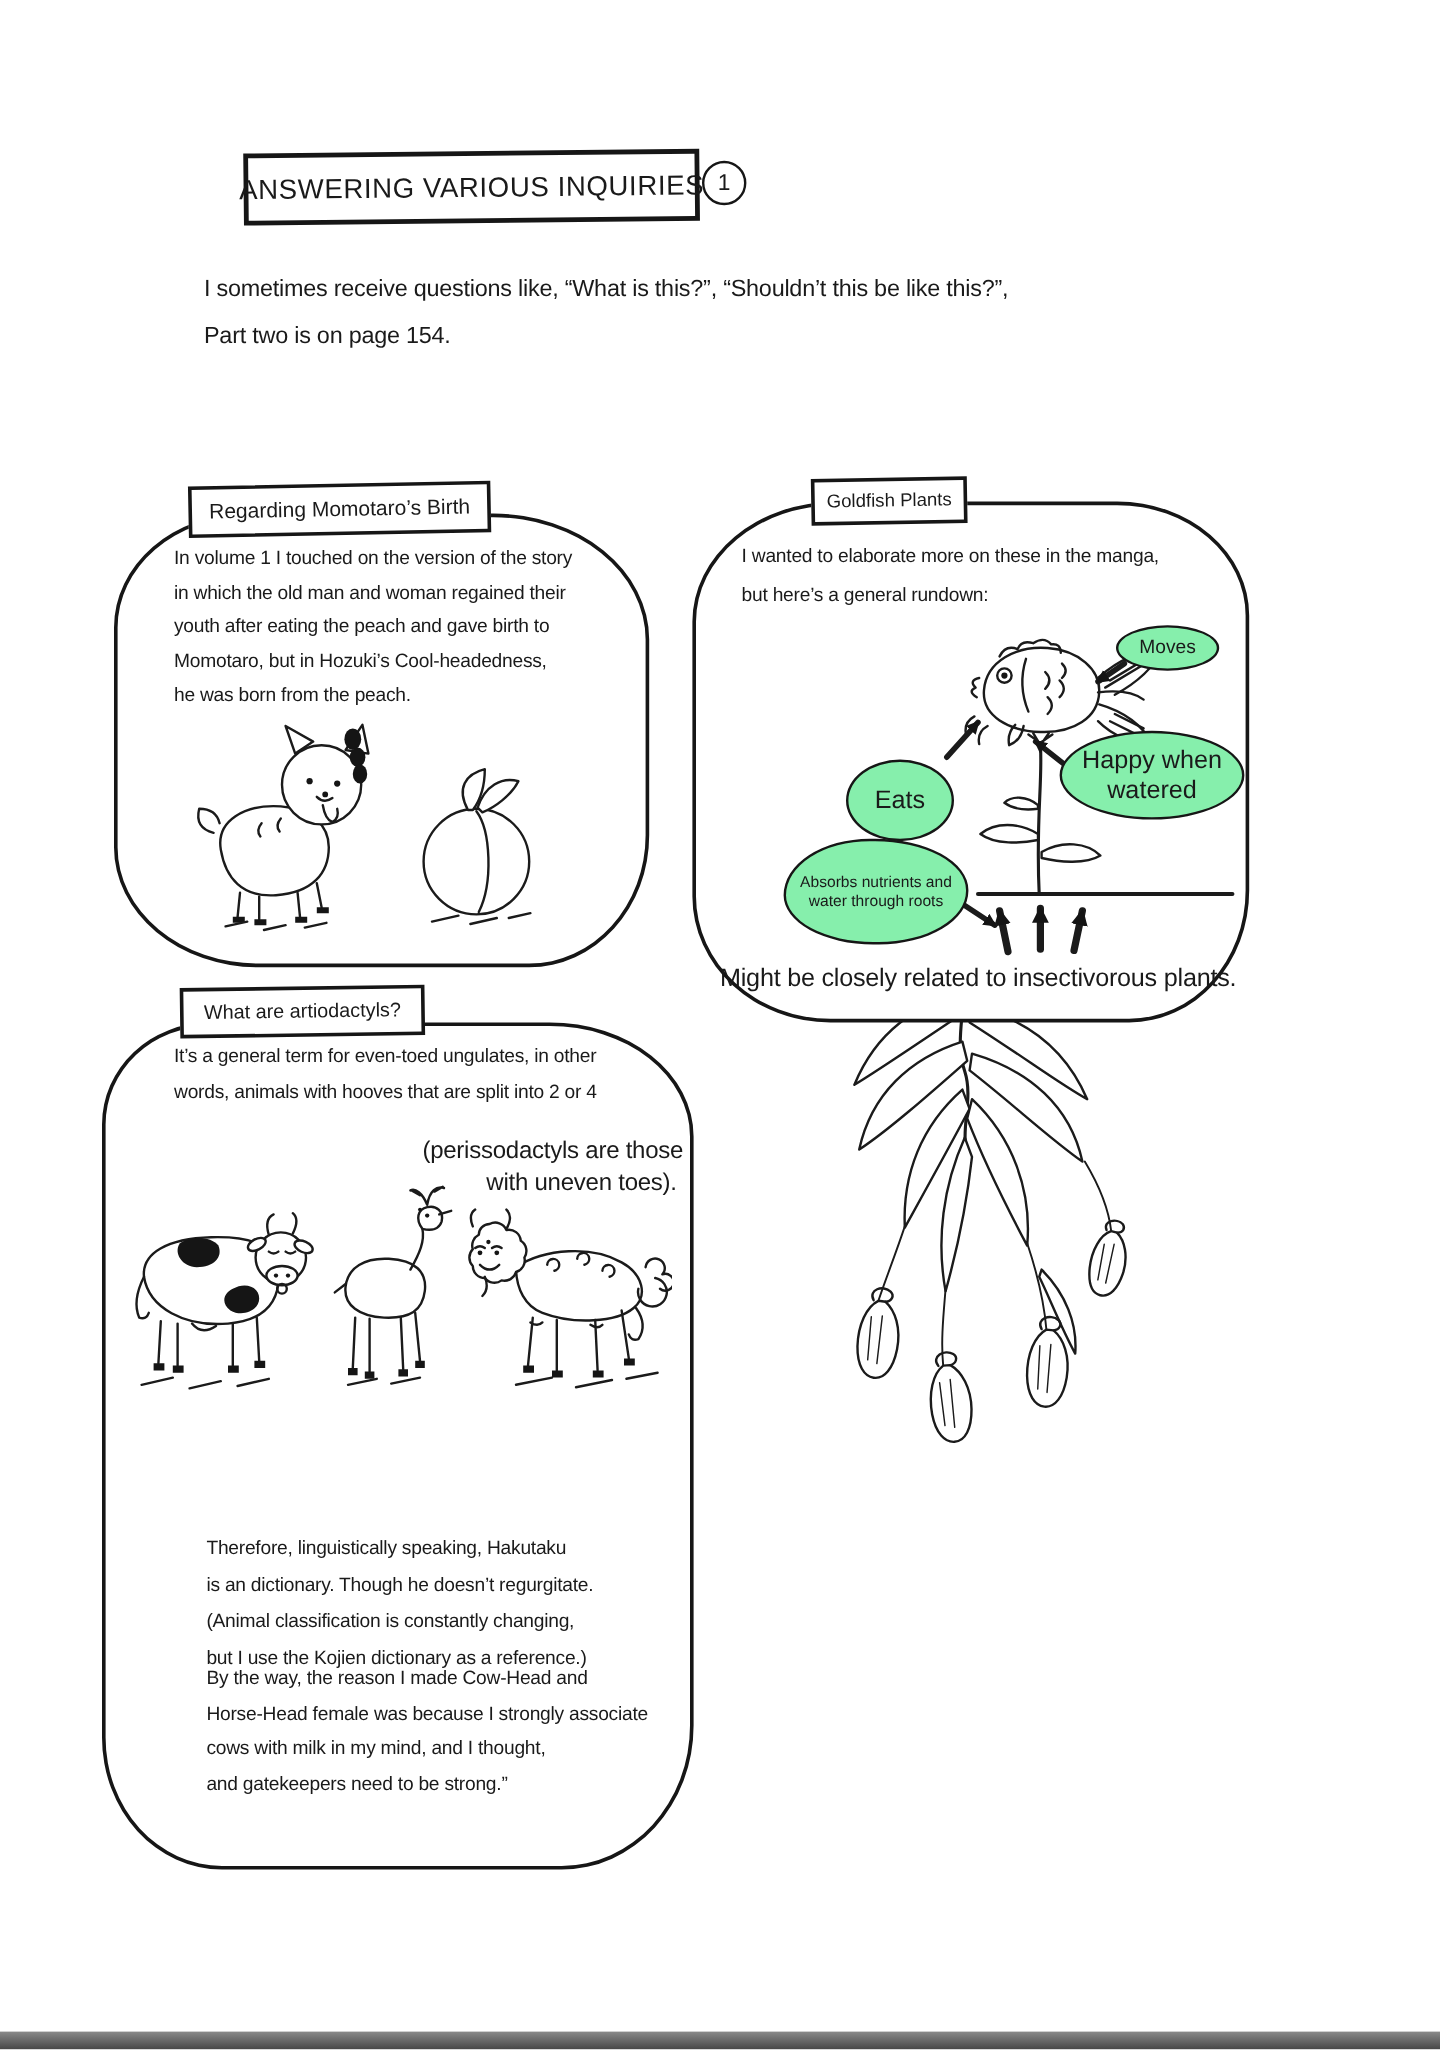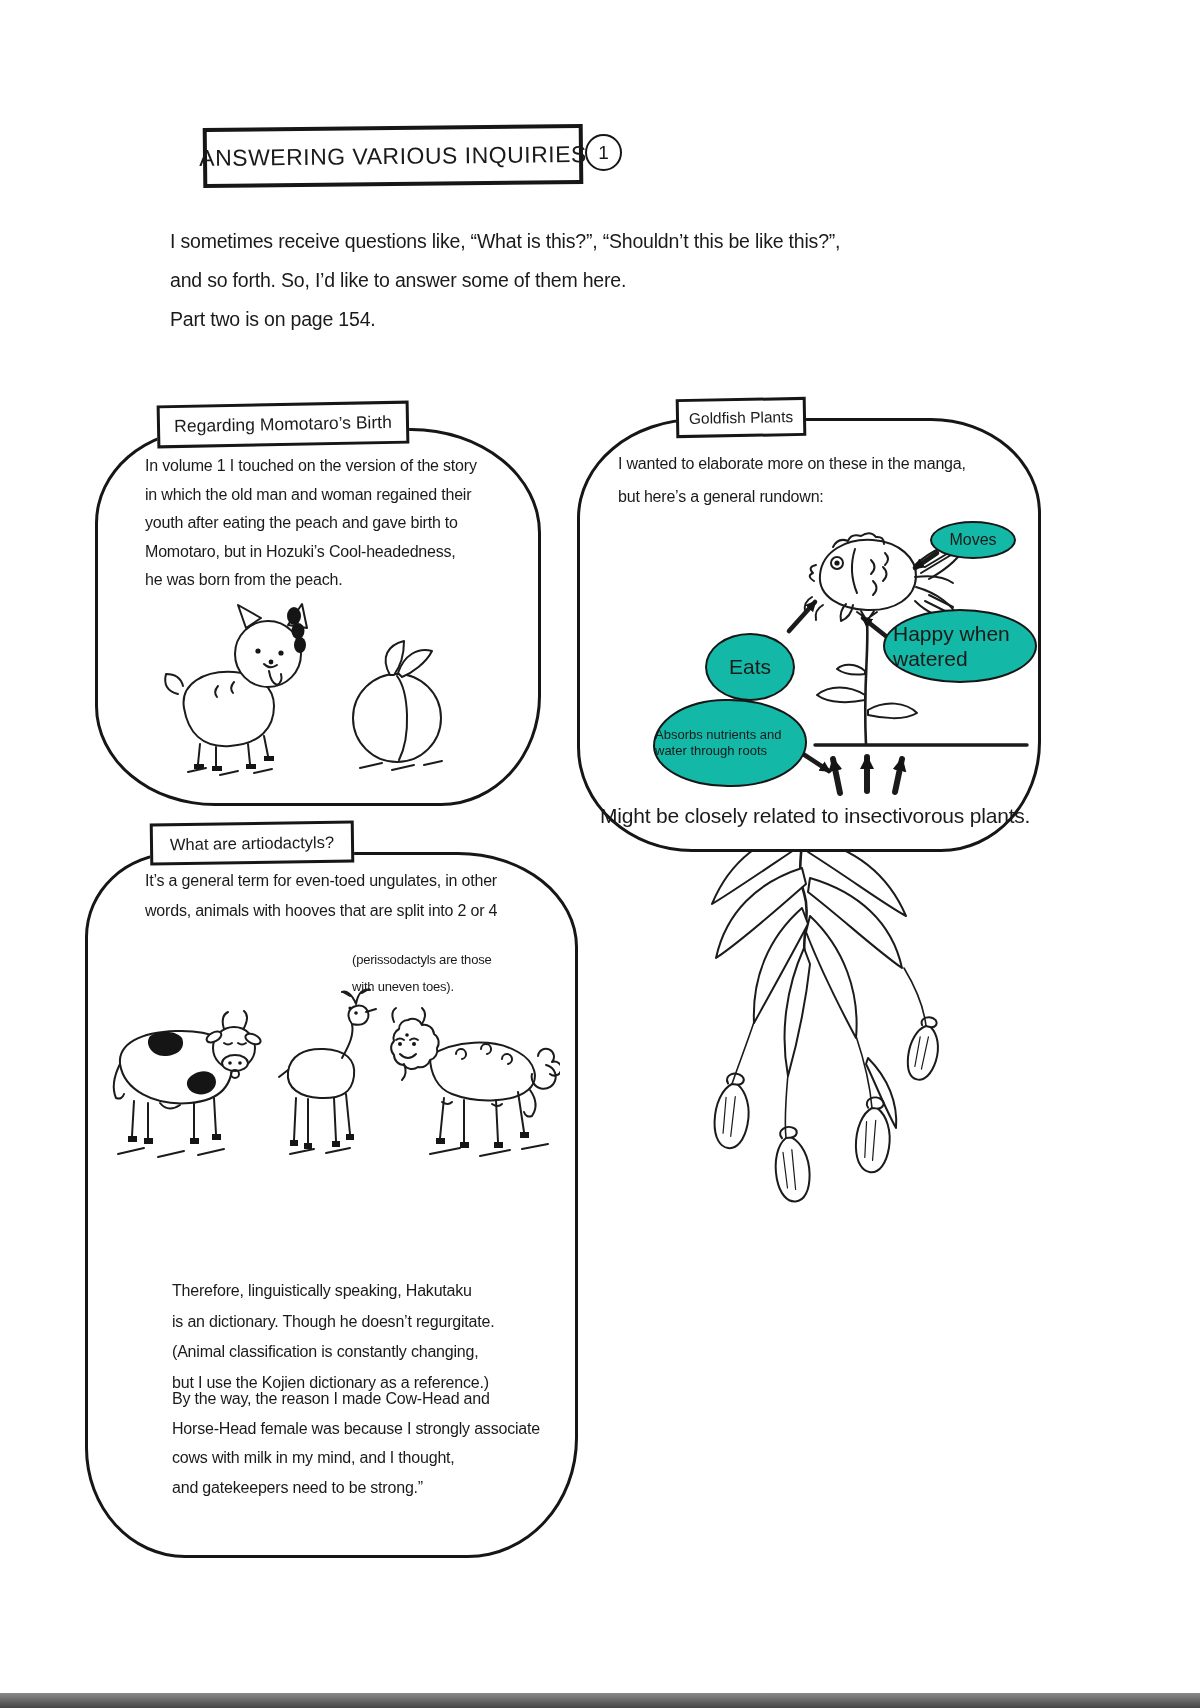--- a/index.html
+++ b/index.html
@@ -3,22 +3,22 @@
 <meta charset="utf-8">
 <style>
   html,body{margin:0;padding:0;background:#e8e8e8}
   .page{position:relative;width:1200px;height:1708px;background:#ffffff;
         font-family:Liberation Sans, sans-serif;color:#1a1a1a;overflow:hidden;margin:0 auto}
   .tag{position:absolute;background:#fff;border:3px solid #161616;display:flex;align-items:center;
        justify-content:center;z-index:4;white-space:nowrap}
   .bubble{position:absolute;border:3px solid #161616;background:#fff;z-index:1}
   .textblock{position:absolute;z-index:2}
   .textblock div{white-space:nowrap;letter-spacing:-0.2px}
-  .blabel{position:absolute;border:2.5px solid #161616;border-radius:50%;background:#14b8a6;
-          display:flex;align-items:center;justify-content:center;text-align:left;z-index:3;line-height:1.2}
+  .blabel{position:absolute;border:2.5px solid #161616;border-radius:50%;background:#86efac;
+          display:flex;align-items:center;justify-content:center;text-align:center;z-index:3;line-height:1.2}
   svg{position:absolute;z-index:2}
   svg path,svg line,svg circle,svg ellipse{stroke:#1b1b1b;fill:none;stroke-width:2;
           stroke-linecap:round;stroke-linejoin:round}
   .ink{fill:#151515;stroke:none}
   .wfill{fill:#ffffff}
   #main-title{left:203px;top:126px;width:372px;height:52px;border-width:4px;
               font-size:23px;letter-spacing:.5px;transform:rotate(-.6deg)}
   #title-badge{position:absolute;left:585px;top:134px;width:33px;height:33px;border:2.5px solid #161616;
               border-radius:50%;display:flex;align-items:center;justify-content:center;font-size:19px;z-index:4}
   #intro{left:170px;top:222px;font-size:19.5px;line-height:39px}
@@ -36,42 +36,41 @@
   #lbl-eats{left:90px;top:128px;width:86px;height:64px;font-size:21px}
   #lbl-happy{left:268px;top:104px;width:134px;height:70px;font-size:21px;padding:0 8px}
   #lbl-absorbs{left:38px;top:194px;width:150px;height:84px;font-size:13px;
                border-radius:48% 52% 50% 50% / 55% 50% 52% 48%}
   #gold-caption{left:600px;top:804px;width:430px;text-align:center;font-size:21px}
   #pitcher-art{left:668px;top:808px;z-index:0}
   #arti-bubble{left:85px;top:852px;width:487px;height:700px;
                border-radius:90px 120px 110px 100px / 85px 95px 120px 110px}
   #arti-tag{left:150px;top:822px;width:198px;height:36px;font-size:16.5px;transform:rotate(-.8deg)}
   #arti-text{left:145px;top:866px;font-size:16px;line-height:30px}
-  #arti-aside{left:352px;top:946px;width:212px;text-align:left;font-size:13px;line-height:27px}
+  #arti-aside{left:352px;top:946px;width:212px;text-align:right;font-size:20px;line-height:27px}
   #animals-art{left:98px;top:986px;z-index:2}
   #arti-para2{left:172px;top:1276px;font-size:16px;line-height:30.5px}
   #arti-para3{left:172px;top:1384px;font-size:16px;line-height:29.5px}
   #page-edge{position:absolute;left:0;top:1693px;width:1200px;height:15px;
              background:linear-gradient(#8a8a8a,#454545);z-index:5}
 </style>
 </head>
 <body>
 
 <div class="page">
 
   <div class="tag" id="main-title">
     <span>ANSWERING VARIOUS INQUIRIES</span>
   </div>
   <div id="title-badge">
     <span>1</span>
   </div>
 
   <div class="textblock" id="intro">
     <div>I sometimes receive questions like, “What is this?”, “Shouldn’t this be like this?”,</div>
-    <div>and so forth. So, I’d like to answer some of them here.</div>
     <div>Part two is on page 154.</div>
   </div>
 
   <div class="bubble" id="momo-bubble"></div>
   <div class="tag" id="momo-tag">
     <span>Regarding Momotaro’s Birth</span>
   </div>
   <div class="textblock" id="momo-text">
     <div>In volume 1 I touched on the version of the story</div>
     <div>in which the old man and woman regained their</div>

